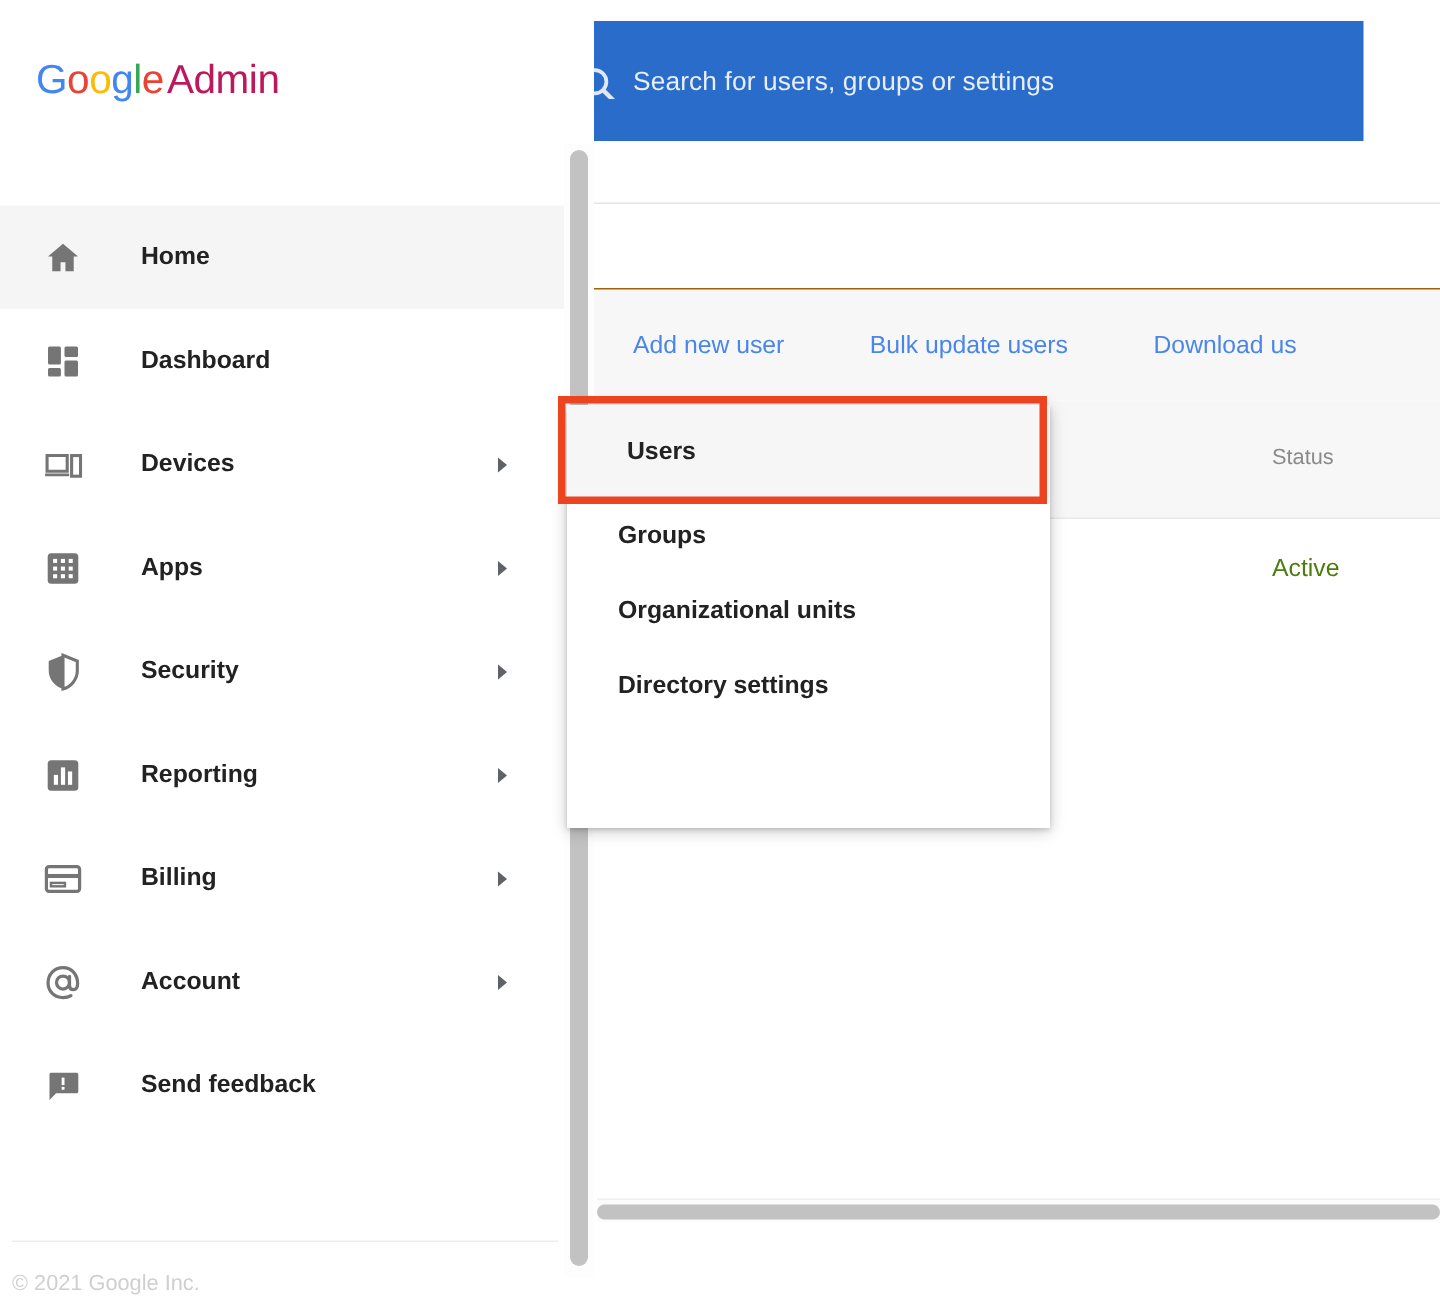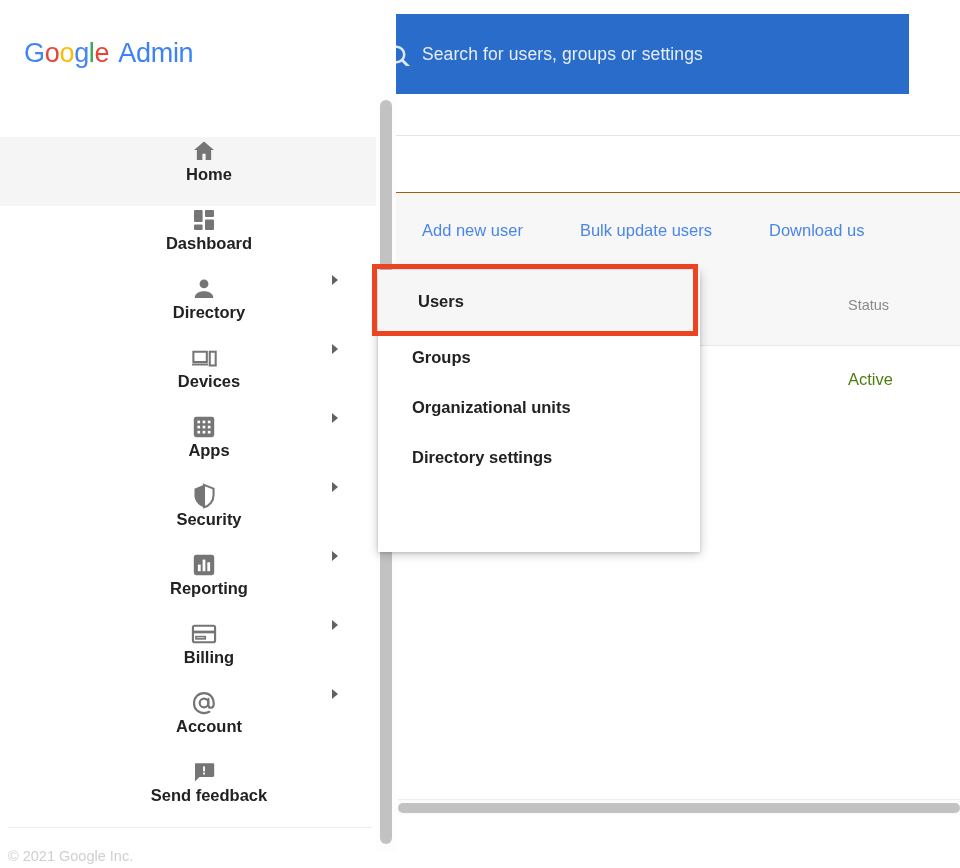--- a/index.html
+++ b/index.html
@@ -174,35 +174,34 @@
     font-size: 27px;
     letter-spacing: -0.3px;
     white-space: nowrap;
   }
   #brand .g1 { color: #4285f4; }
   #brand .g2 { color: #ea4335; }
   #brand .g3 { color: #fbbc05; }
   #brand .g4 { color: #4285f4; }
   #brand .g5 { color: #34a853; }
   #brand .g6 { color: #ea4335; }
-  #brand .admin { color: #3b82f6; margin-left: 9px; }
+  #brand .admin { color: #be185d; margin-left: 2px; }
 
   #nav-list {
     position: absolute;
     left: 0;
     top: 137px;
     width: 380px;
   }
   .nav-item {
     position: relative;
     height: 69px;
     display: flex;
     align-items: center;
     cursor: pointer;
-    flex-direction: column;
   }
   .nav-item.active { background: #f5f5f5; }
   .nav-icon {
     width: 28px;
     height: 28px;
     margin-left: 28px;
     display: flex;
     align-items: center;
     justify-content: center;
     flex: 0 0 auto;
@@ -379,30 +378,20 @@
         <svg width="24" height="24" viewBox="0 0 24 24">
           <rect x="2" y="2" width="8.6" height="12" rx="1" fill="#757575"></rect>
           <rect x="13" y="2" width="9" height="7" rx="1" fill="#757575"></rect>
           <rect x="2" y="16.4" width="8.6" height="5.6" rx="1" fill="#757575"></rect>
           <rect x="13" y="11.4" width="9" height="10.6" rx="1" fill="#757575"></rect>
         </svg>
       </span>
       <span class="nav-label">Dashboard</span>
     </div>
 
-    <div class="nav-item">
-      <span class="nav-icon">
-        <svg width="26" height="26" viewBox="0 0 24 24">
-          <circle cx="12" cy="7.3" r="4.1" fill="#757575"></circle>
-          <path fill="#757575" d="M3.4 20.2c0-4.1 3.9-6.2 8.6-6.2s8.6 2.1 8.6 6.2z"></path>
-        </svg>
-      </span>
-      <span class="nav-label">Directory</span>
-      <span class="nav-arrow"></span>
-    </div>
 
     <div class="nav-item">
       <span class="nav-icon">
         <svg width="26" height="26" viewBox="0 0 24 24">
           <path fill="none" stroke="#757575" stroke-width="1.9" d="M2.2 6.2h12.4v9.6H2.2z"></path>
           <path fill="#757575" d="M1 17.2h14.8v1.7H1z"></path>
           <rect x="17.3" y="6.2" width="5.5" height="12.7" fill="none" stroke="#757575" stroke-width="1.9"></rect>
         </svg>
       </span>
       <span class="nav-label">Devices</span>

